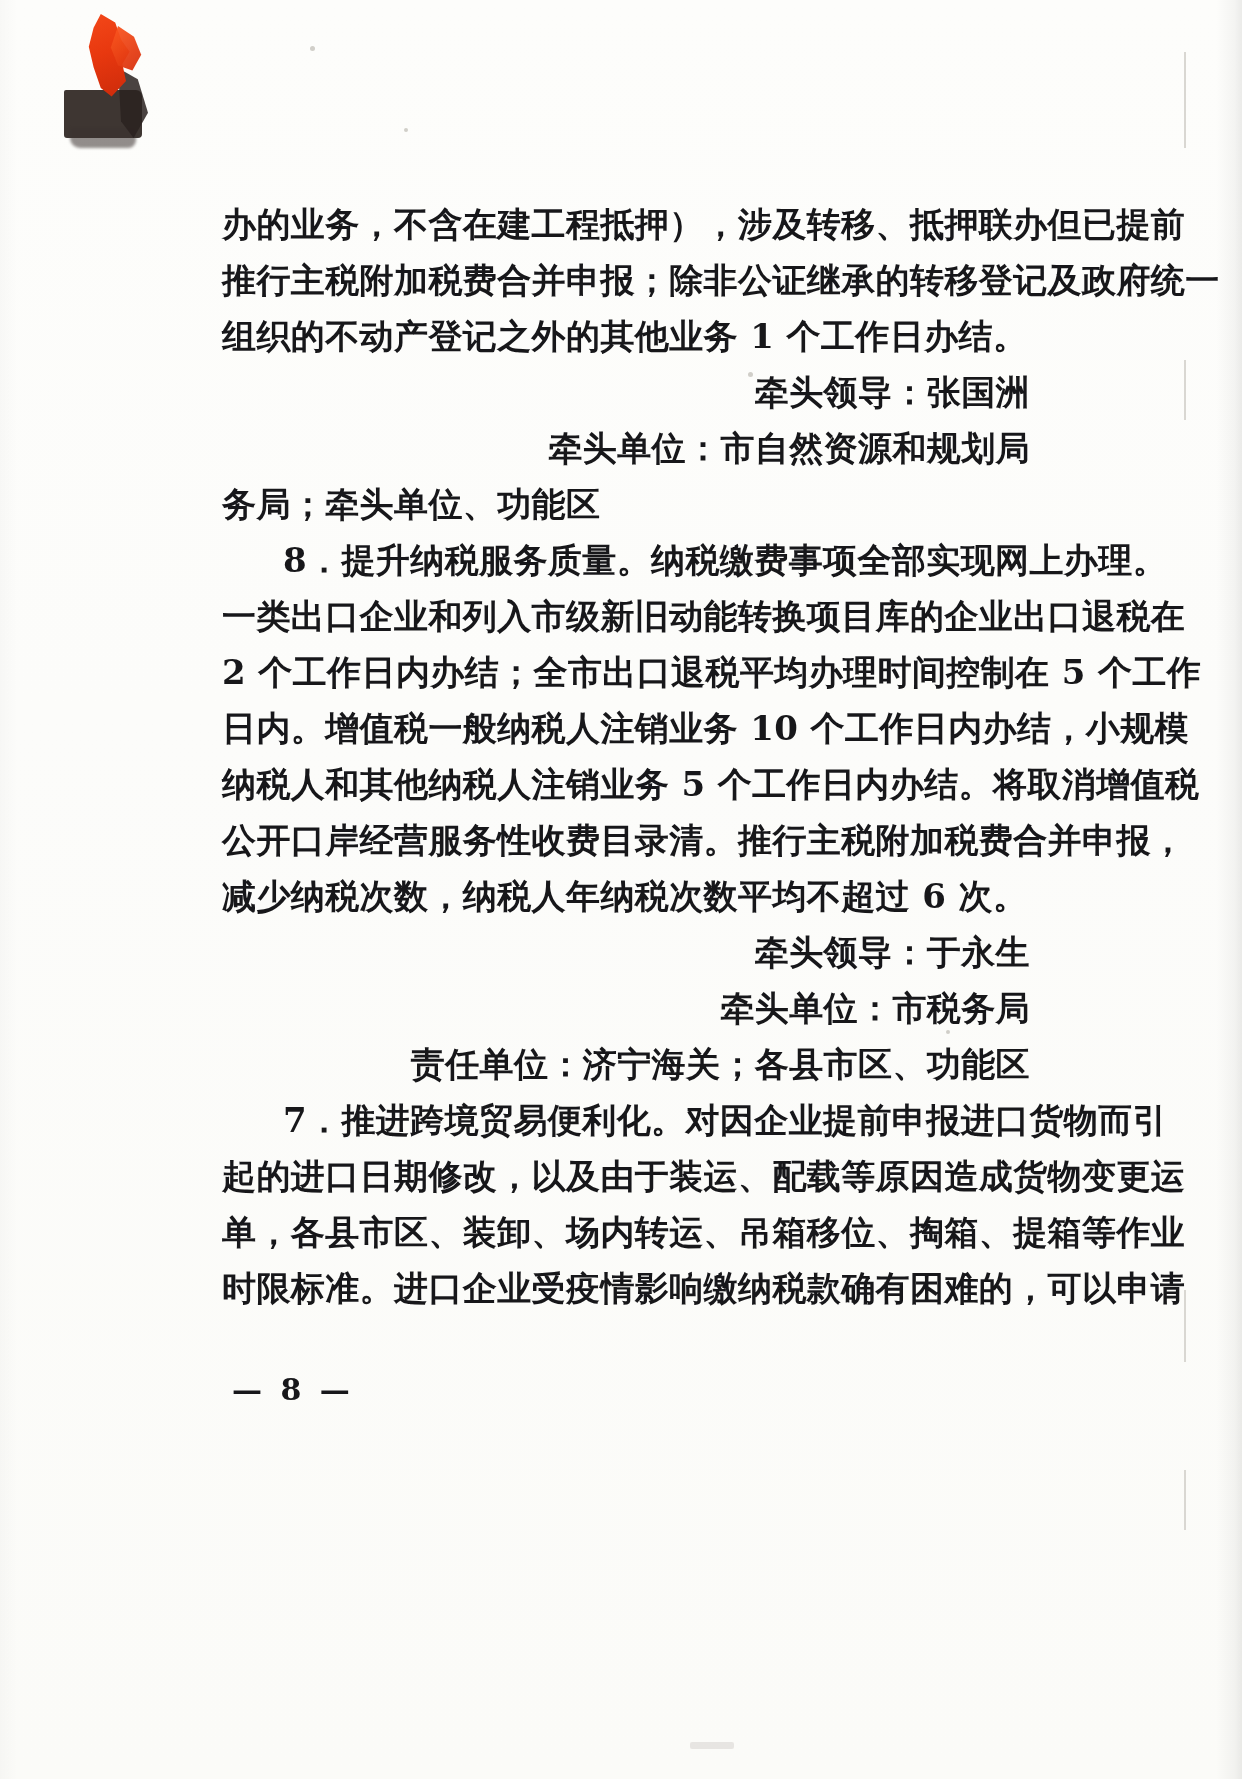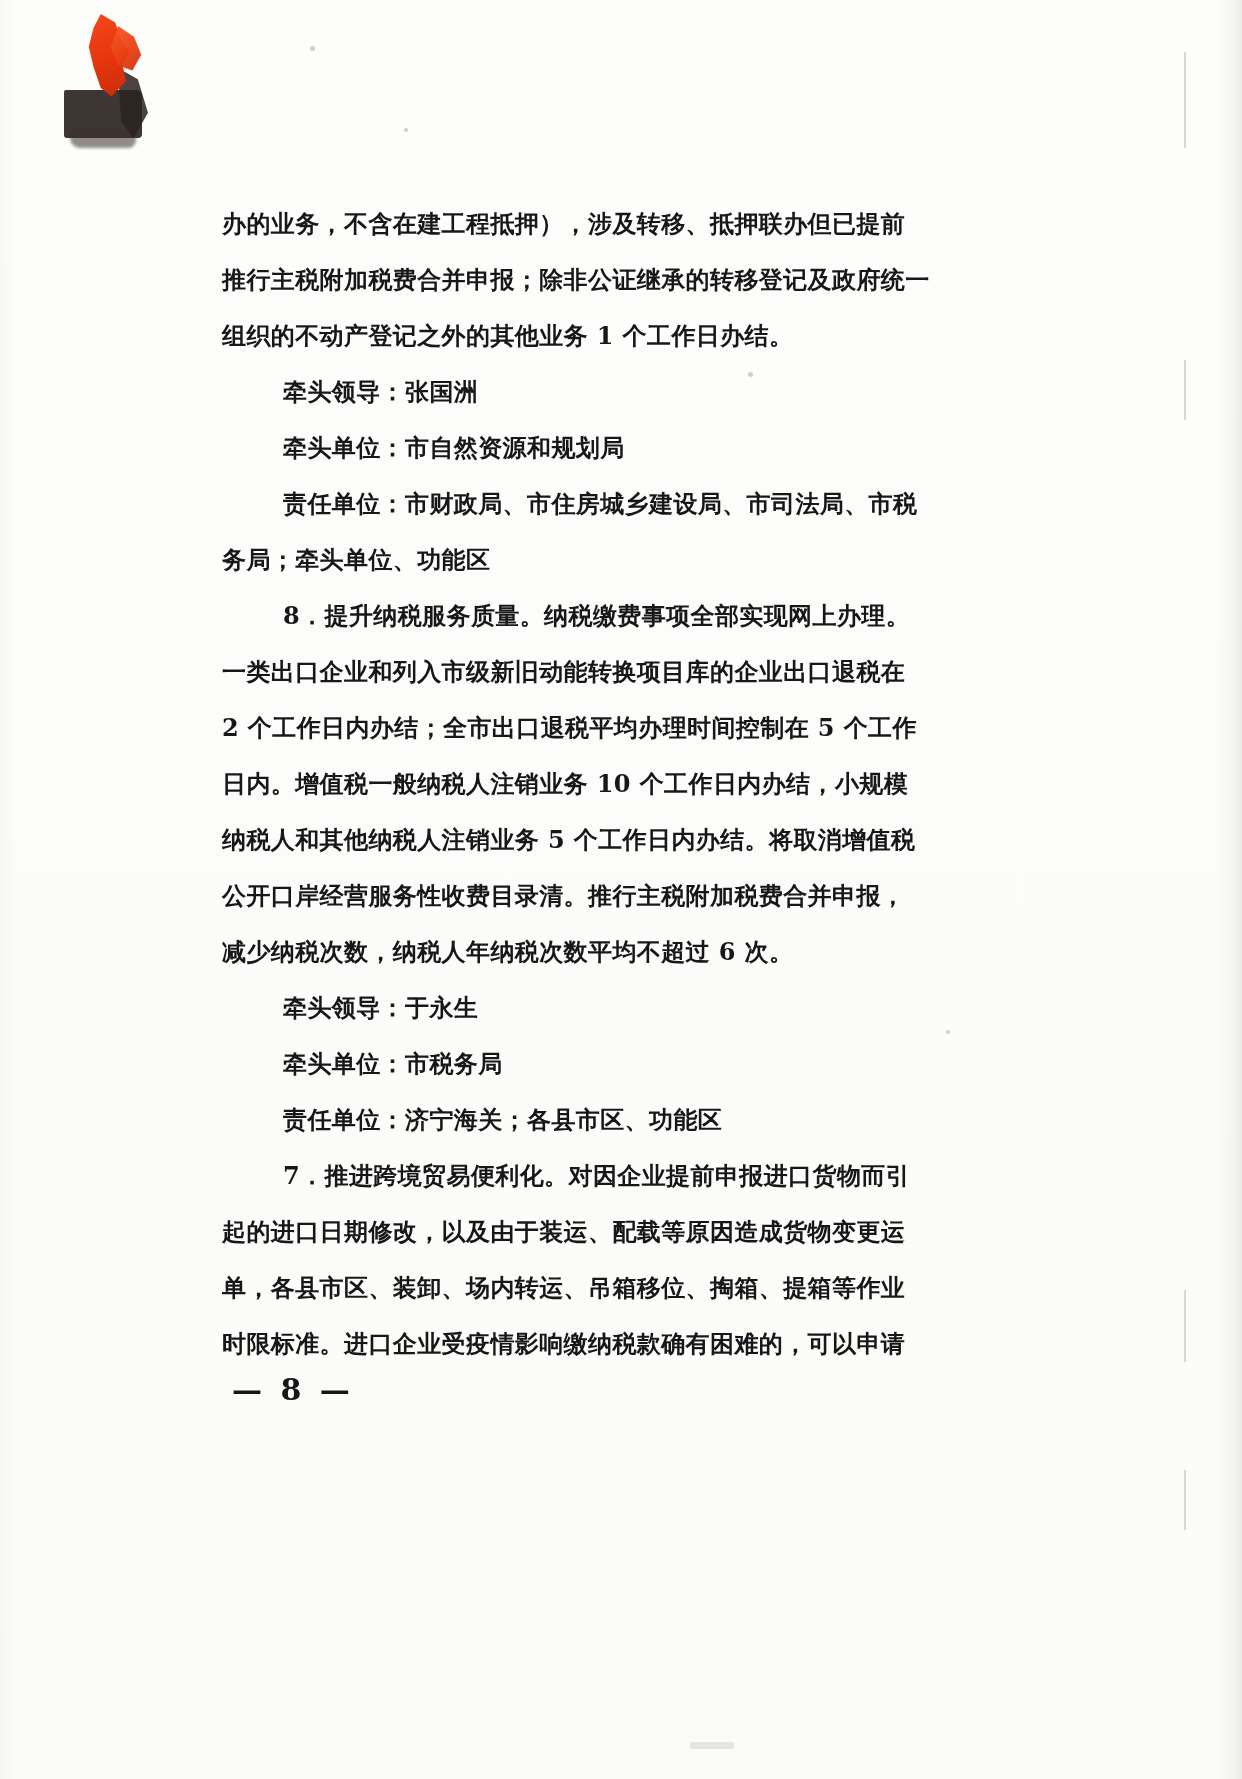--- a/index.html
+++ b/index.html
@@ -121,28 +121,28 @@
   .speck { position: absolute; background: #bdbab4; border-radius: 50%; opacity: .7; }
 
   
   .body-text {
     position: absolute;
     left: 222px;
     top: 196px;
     width: 808px;
   }
   .line {
-    font-size: 24px;
+    font-size: 34px;
     line-height: 56px;
     letter-spacing: 0.4px;
     white-space: nowrap;
     font-weight: 600;
     color: #17171a;
   }
-  .indent { text-indent: 61px; }
+  .indent { text-indent: 61px; text-align: right; }
 
   
 
   .page-number {
     position: absolute;
     left: 232px;
     top: 1372px;
     font-size: 30px;
     letter-spacing: 4px;
     font-weight: 600;
@@ -188,21 +188,20 @@
   <div class="speck" style="left:946px; top:1030px; width:4px; height:4px;"></div>
 
   <div class="body-text">
 
     <div class="line">办的业务，不含在建工程抵押），涉及转移、抵押联办但已提前</div>
     <div class="line">推行主税附加税费合并申报；除非公证继承的转移登记及政府统一</div>
     <div class="line">组织的不动产登记之外的其他业务 1 个工作日办结。</div>
 
     <div class="line indent">牵头领导：张国洲</div>
     <div class="line indent">牵头单位：市自然资源和规划局</div>
-    <div class="line indent">责任单位：市财政局、市住房城乡建设局、市司法局、市税</div>
     <div class="line">务局；牵头单位、功能区</div>
 
     <div class="line indent">8．提升纳税服务质量。纳税缴费事项全部实现网上办理。</div>
     <div class="line">一类出口企业和列入市级新旧动能转换项目库的企业出口退税在</div>
     <div class="line">2 个工作日内办结；全市出口退税平均办理时间控制在 5 个工作</div>
     <div class="line">日内。增值税一般纳税人注销业务 10 个工作日内办结，小规模</div>
     <div class="line">纳税人和其他纳税人注销业务 5 个工作日内办结。将取消增值税</div>
     <div class="line">公开口岸经营服务性收费目录清。推行主税附加税费合并申报，</div>
     <div class="line">减少纳税次数，纳税人年纳税次数平均不超过 6 次。</div>
 

